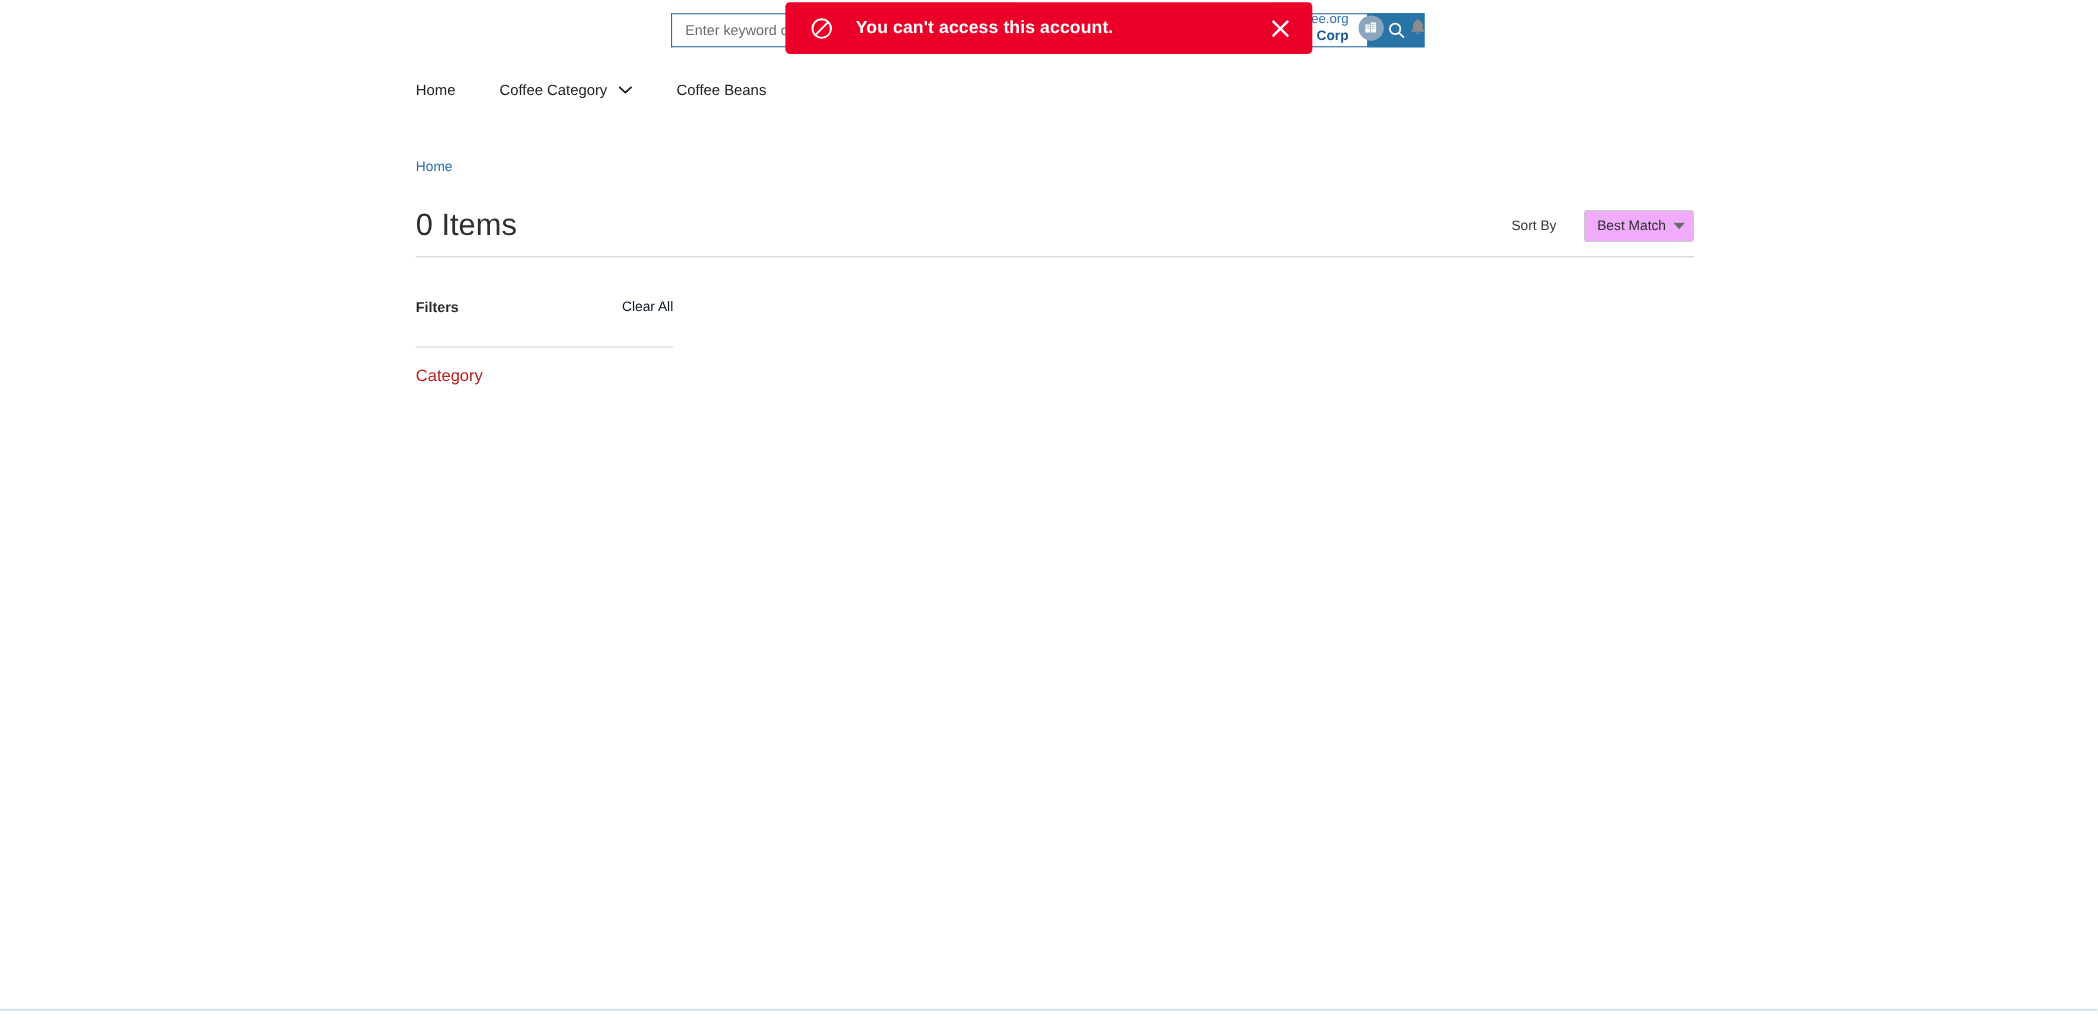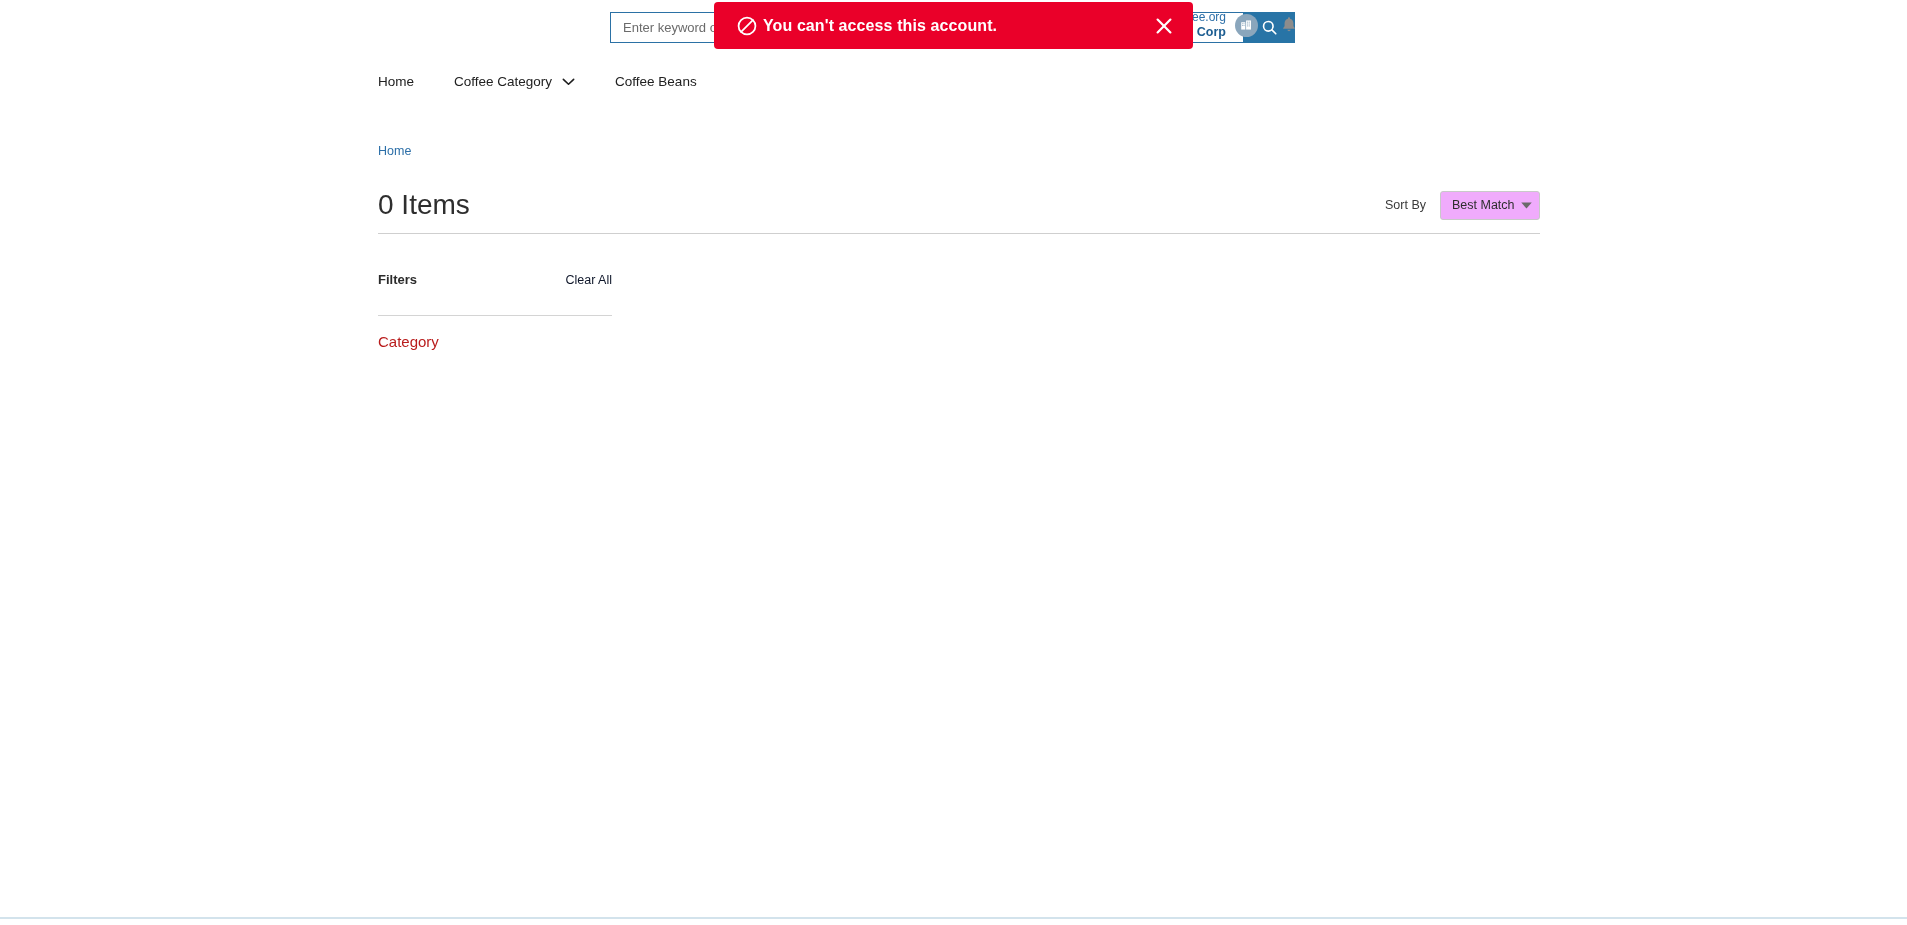--- a/index.html
+++ b/index.html
@@ -131,21 +131,21 @@
     height: 22px;
     display: flex;
     align-items: center;
     justify-content: center;
   }
   .alert-message {
     flex: 1;
     color: #ffffff;
     font-size: 16px;
     font-weight: bold;
-    margin-left: 5px;
+    margin-left: 20px;
     white-space: nowrap;
     letter-spacing: 0.1px;
   }
   .alert-close {
     flex: none;
     width: 30px;
     height: 30px;
     display: flex;
     align-items: center;
     justify-content: center;
@@ -212,21 +212,21 @@
   .page-title {
     font-size: 28px;
     color: #2e2e2e;
     font-weight: normal;
     margin: 0;
     line-height: 1;
   }
   .sort-group {
     display: flex;
     align-items: center;
-    gap: 14px;
+    gap: 25px;
   }
   .sort-label {
     font-size: 12.5px;
     color: #3a3a3a;
   }
   .sort-select {
     width: 100px;
     height: 29px;
     border: 1px solid #c9c9c9;
     border-radius: 3px;
@@ -258,21 +258,21 @@
     background: #cfcfcf;
   }
 
   
   .filters-header {
     position: absolute;
     left: 378px;
     top: 272px;
     width: 234px;
     display: flex;
-    align-items: flex-end;
+    align-items: flex-start;
     justify-content: space-between;
   }
   .filters-title {
     font-size: 13px;
     font-weight: bold;
     color: #2b2b2b;
   }
   .clear-all {
     font-size: 12.5px;
     color: #0f172a;

